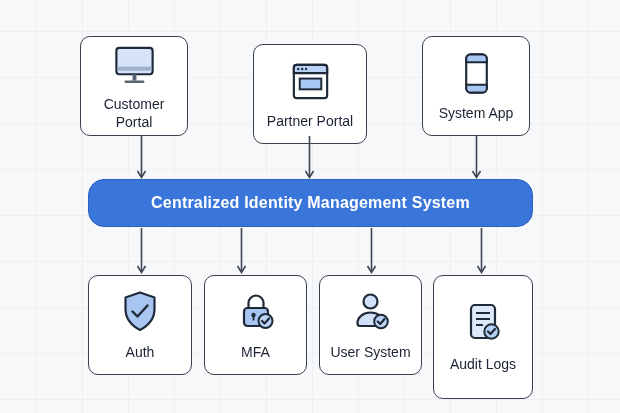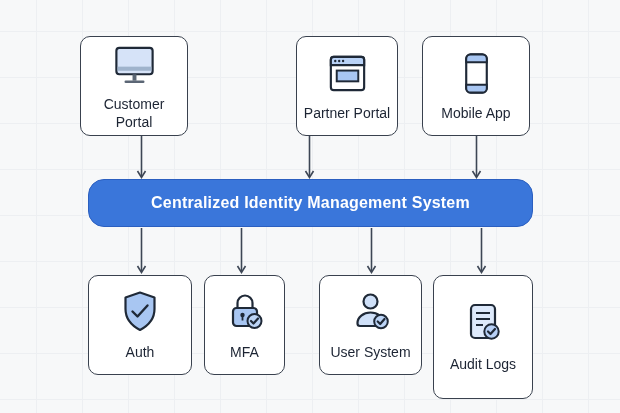--- a/index.html
+++ b/index.html
@@ -52,24 +52,24 @@
     color: #ffffff;
     font-size: 16px;
     font-weight: 700;
     letter-spacing: 0.2px;
     text-align: center;
   }
   .arrow { position: absolute; overflow: visible; }
 
   
   #node-customer-portal { left: 80px;  top: 36px;  width: 108px; height: 100px; }
-  #node-partner-portal  { left: 253px; top: 36px;  width: 102px; height: 100px; margin-left: 43px; }
+  #node-partner-portal  { left: 253px; top: 44px;  width: 114px; height: 100px; }
   #node-mobile-app      { left: 422px; top: 36px;  width: 108px; height: 100px; }
   #node-auth            { left: 88px;  top: 275px; width: 104px; height: 100px; justify-content: center; }
-  #node-mfa             { left: 204px; top: 275px; width: 81px; height: 100px; }
+  #node-mfa             { left: 204px; top: 275px; width: 103px; height: 100px; }
   #node-user-roles      { left: 319px; top: 275px; width: 103px; height: 100px; }
   #node-audit-logs      { left: 433px; top: 275px; width: 100px; height: 124px; }
 </style>
 </head>
 <body>
 
 <div id="canvas">
 
   <div class="node" id="node-customer-portal">
     <span class="icon">
@@ -98,21 +98,21 @@
   </div>
 
   <div class="node" id="node-mobile-app">
     <span class="icon">
       <svg viewBox="0 0 48 48" width="47" height="47">
         <rect x="13.5" y="4.5" width="21" height="39" rx="4.5" fill="#ffffff" stroke="#1f2937" stroke-width="2.2"></rect>
         <path d="M13.5 9 a4.5 4.5 0 0 1 4.5 -4.5 h12 a4.5 4.5 0 0 1 4.5 4.5 v3.5 h-21 z" fill="#a8c6f2" stroke="#1f2937" stroke-width="2"></path>
         <path d="M13.5 35.5 h21 v3.5 a4.5 4.5 0 0 1 -4.5 4.5 h-12 a4.5 4.5 0 0 1 -4.5 -4.5 z" fill="#a8c6f2" stroke="#1f2937" stroke-width="2"></path>
       </svg>
     </span>
-    <div class="label">Mobile App</div>
+    <div class="label">System App</div>
   </div>
 
   <svg class="arrow" style="left:134px;top:136px" width="15" height="43">
     <line x1="7.5" y1="0" x2="7.5" y2="40" stroke="#3d4655" stroke-width="1.6"></line>
     <polyline points="3.5,35 7.5,41.5 11.5,35" fill="none" stroke="#3d4655" stroke-width="1.6"></polyline>
   </svg>
   <svg class="arrow" style="left:302px;top:136px" width="15" height="43">
     <line x1="7.5" y1="0" x2="7.5" y2="40" stroke="#3d4655" stroke-width="1.6"></line>
     <polyline points="3.5,35 7.5,41.5 11.5,35" fill="none" stroke="#3d4655" stroke-width="1.6"></polyline>
   </svg>

